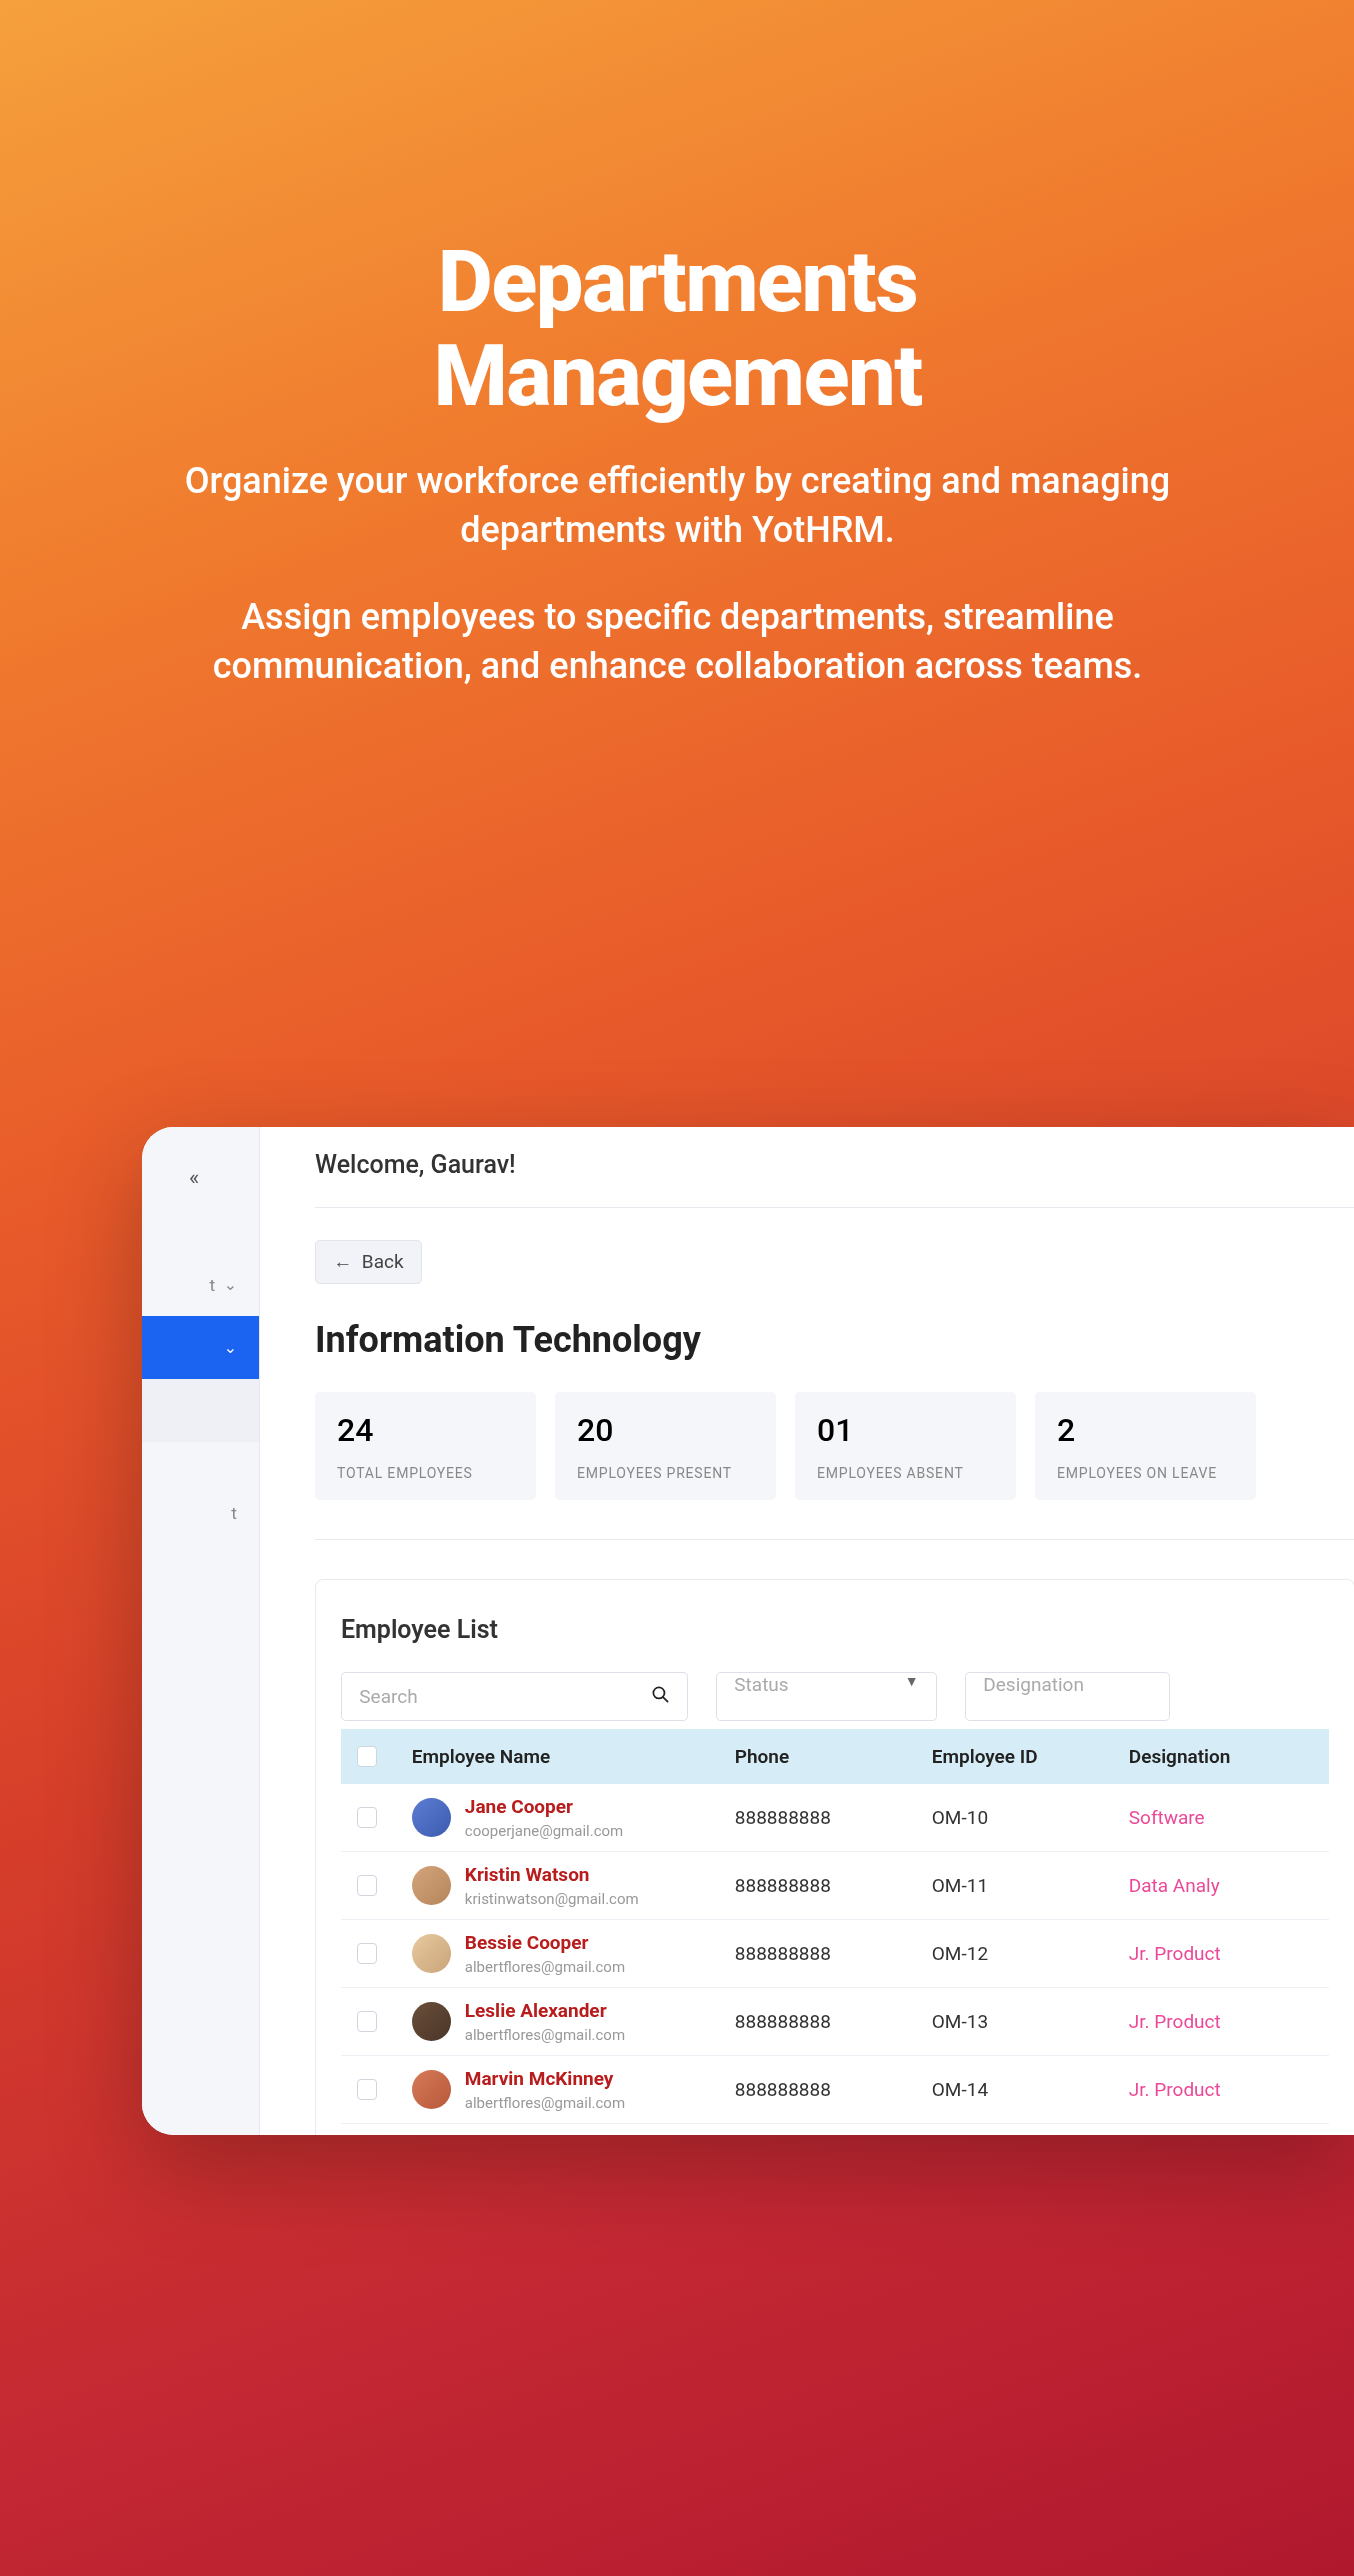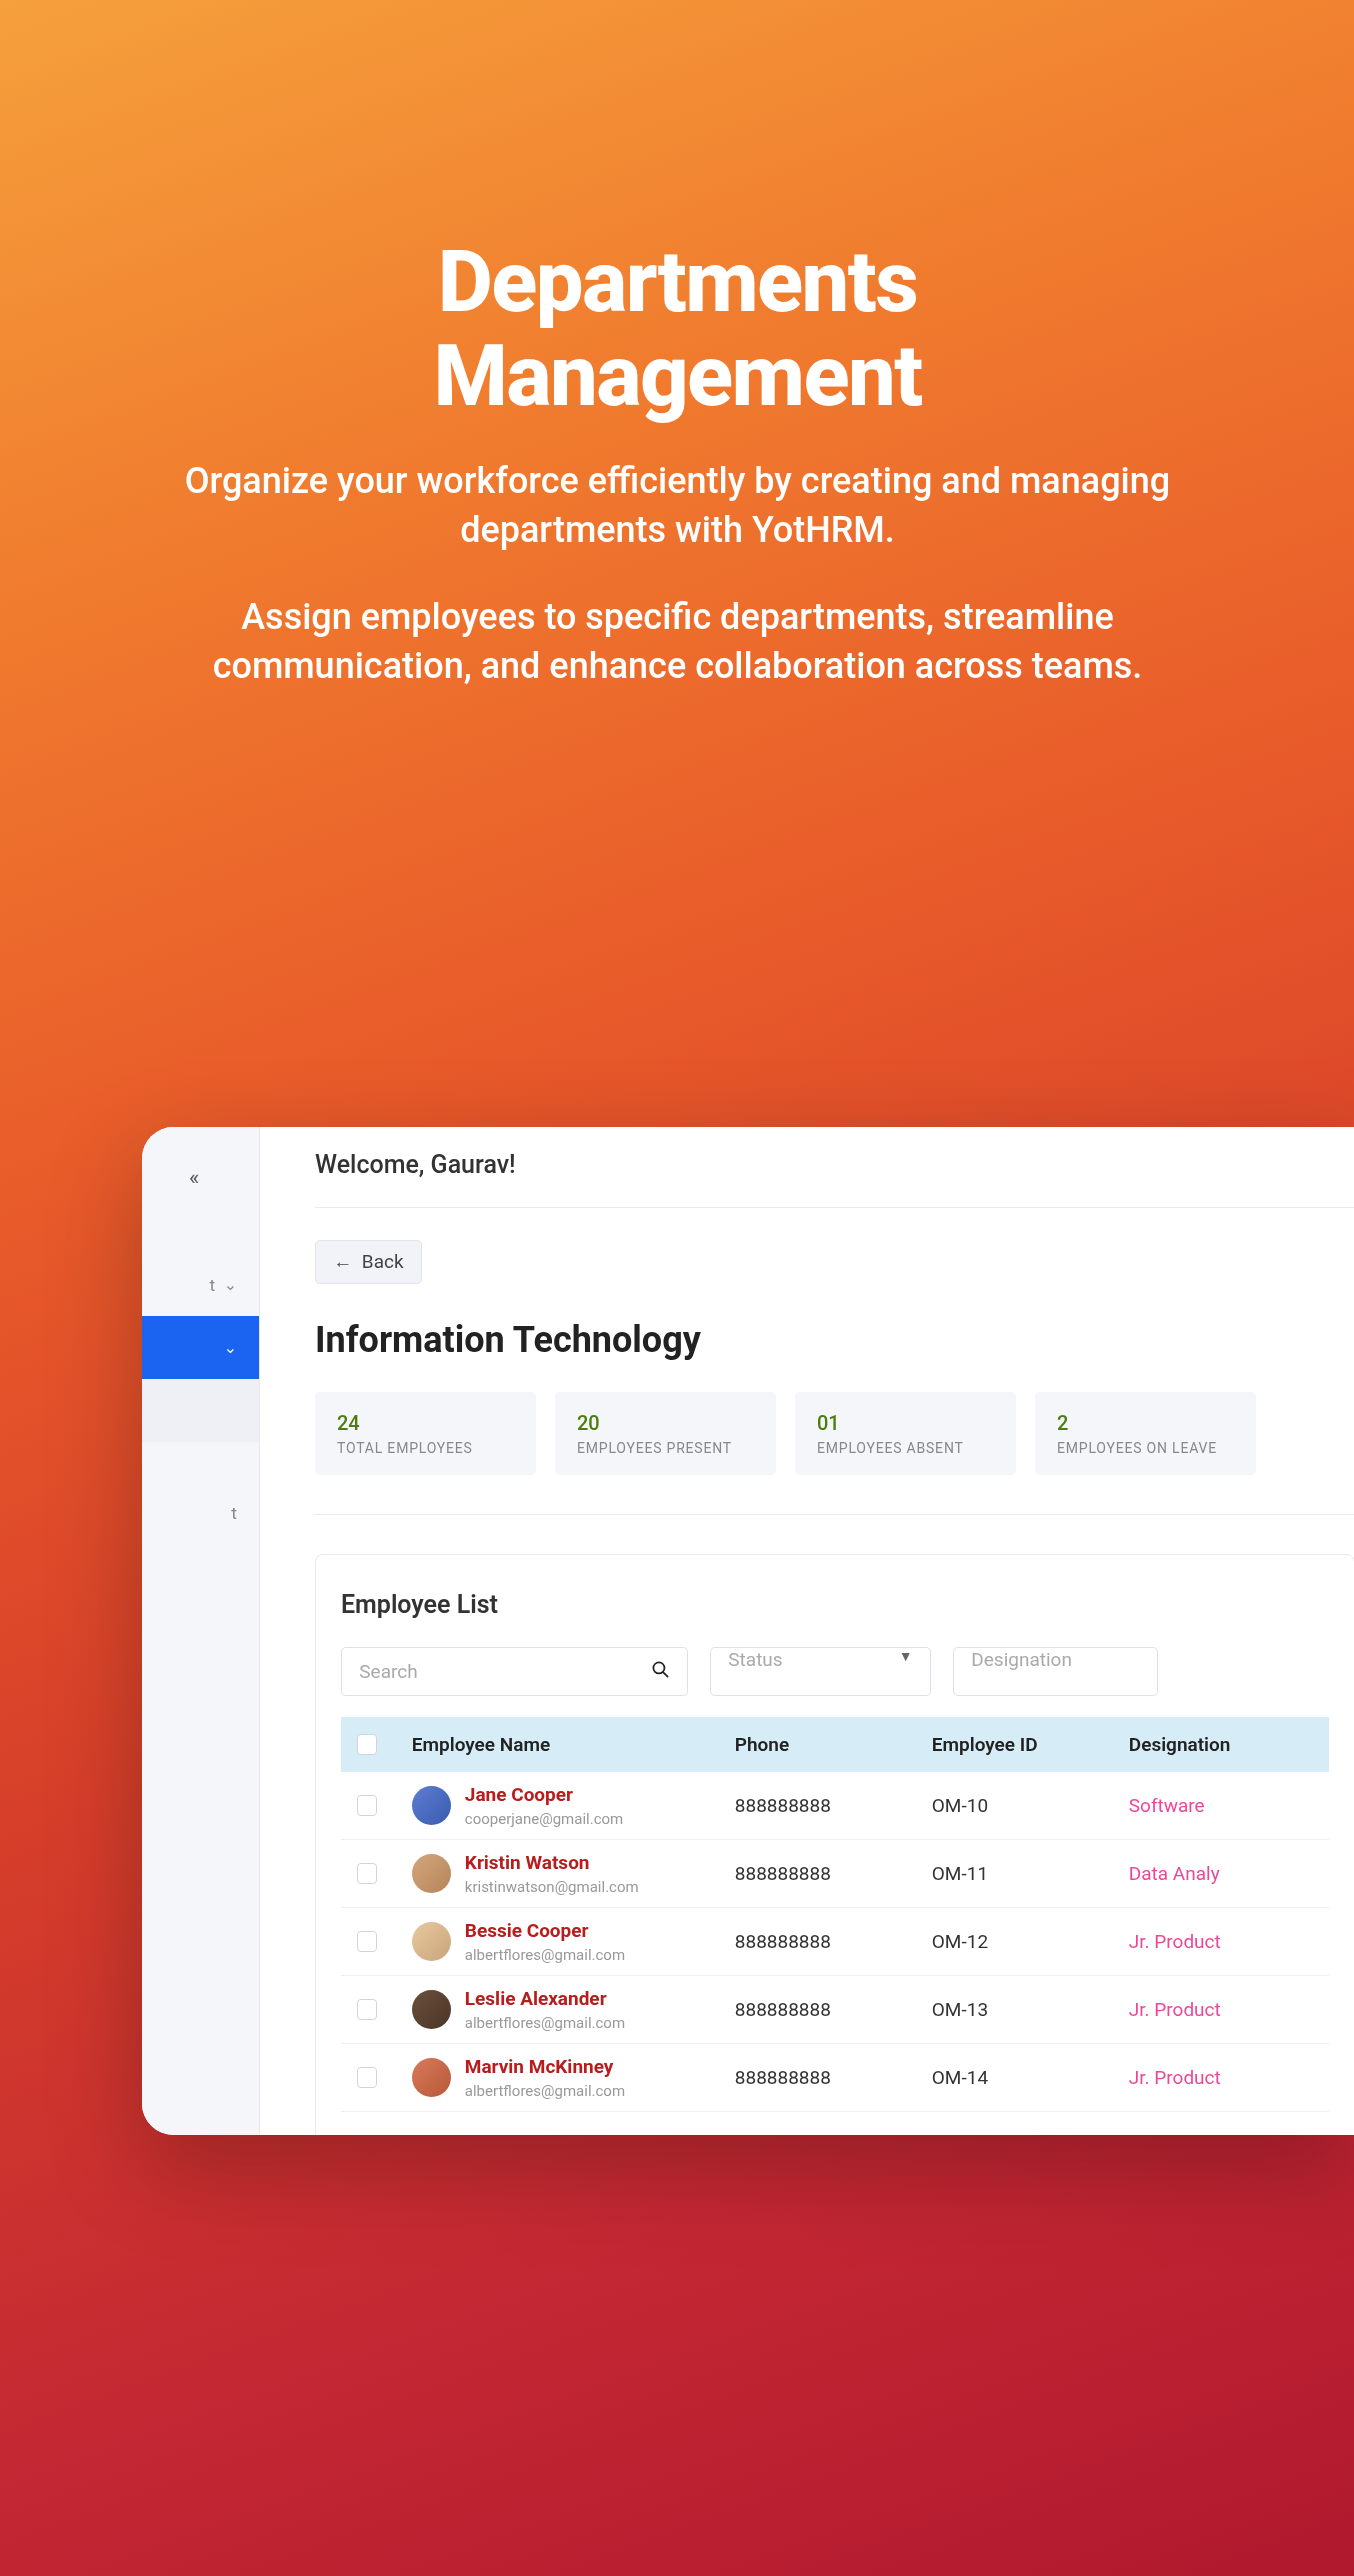--- a/index.html
+++ b/index.html
@@ -15,25 +15,25 @@
 .side-item.active{background:#1b63f1;color:#fff}
 .side-item.alt{background:#eef0f5}
 .chev{font-size:15.8px;color:#888}
 .side-item.active .chev{color:#fff}
 .main{flex:1;padding:23px 0 0 55px;background:#fff}
 .welcome{font-size:25px;color:#333;font-weight:500;padding-bottom:28px;border-bottom:0.8px solid #e8eaef}
 .back-btn{display:inline-flex;align-items:center;gap:9.5px;background:#f1f3f8;border:0.8px solid #e1e4eb;border-radius:4.7px;padding:9.5px 17.3px;margin-top:31.5px;font-size:19px;color:#444;cursor:pointer}
 .page-title{font-size:36px;font-weight:700;margin-top:35px;color:#222}
 .stats{display:flex;gap:19px;margin-top:31.5px;padding-bottom:39px;border-bottom:0.8px solid #e8eaef}
 .stat-card{background:#f5f6fa;border-radius:4.7px;padding:19px 22px;min-width:221px}
-.stat-val{font-size:20px;color:#4d7c0f;font-weight:500;margin-bottom:5px}
+.stat-val{font-size:32px;color:#000000;font-weight:500;margin-bottom:16px}
 .stat-lbl{font-size:14px;letter-spacing:0.8px;color:#888}
 .emp-section{margin-top:39px;border:0.8px solid #e8eaef;border-radius:7.9px;padding:35px 25px}
 .emp-title{font-size:25px;font-weight:600;color:#333;margin-bottom:28px}
-.filters{display:flex;gap:22px;margin-bottom:21px}
+.filters{display:flex;gap:28px;margin-bottom:8px}
 .search-box{width:347px;height:49px;border:0.8px solid #dde0e8;border-radius:4.7px;display:flex;align-items:center;padding:0 17.3px;color:#aaa;font-size:19px}
 .search-box .mag{margin-left:auto;font-size:20.5px;color:#333}
 .select-box{height:49px;border:0.8px solid #dde0e8;border-radius:4.7px;display:flex;padding:0 17.3px;color:#aaa;font-size:19px;min-width:221px}
 .select-box .caret{margin-left:auto;font-size:14px;color:#666}
 .table{width:100%}
 .thead{display:flex;align-items:center;background:#d6ecf6;height:55px;padding:0 15.8px;font-size:19px;font-weight:600;color:#222}
 .col-chk{width:55px;display:flex;align-items:center}
 .checkbox{width:20.5px;height:20.5px;border-radius:3.9px;border:1.6px solid #cfd4de;background:#fff}
 .col-name{width:323px}
 .col-phone{width:197px}

